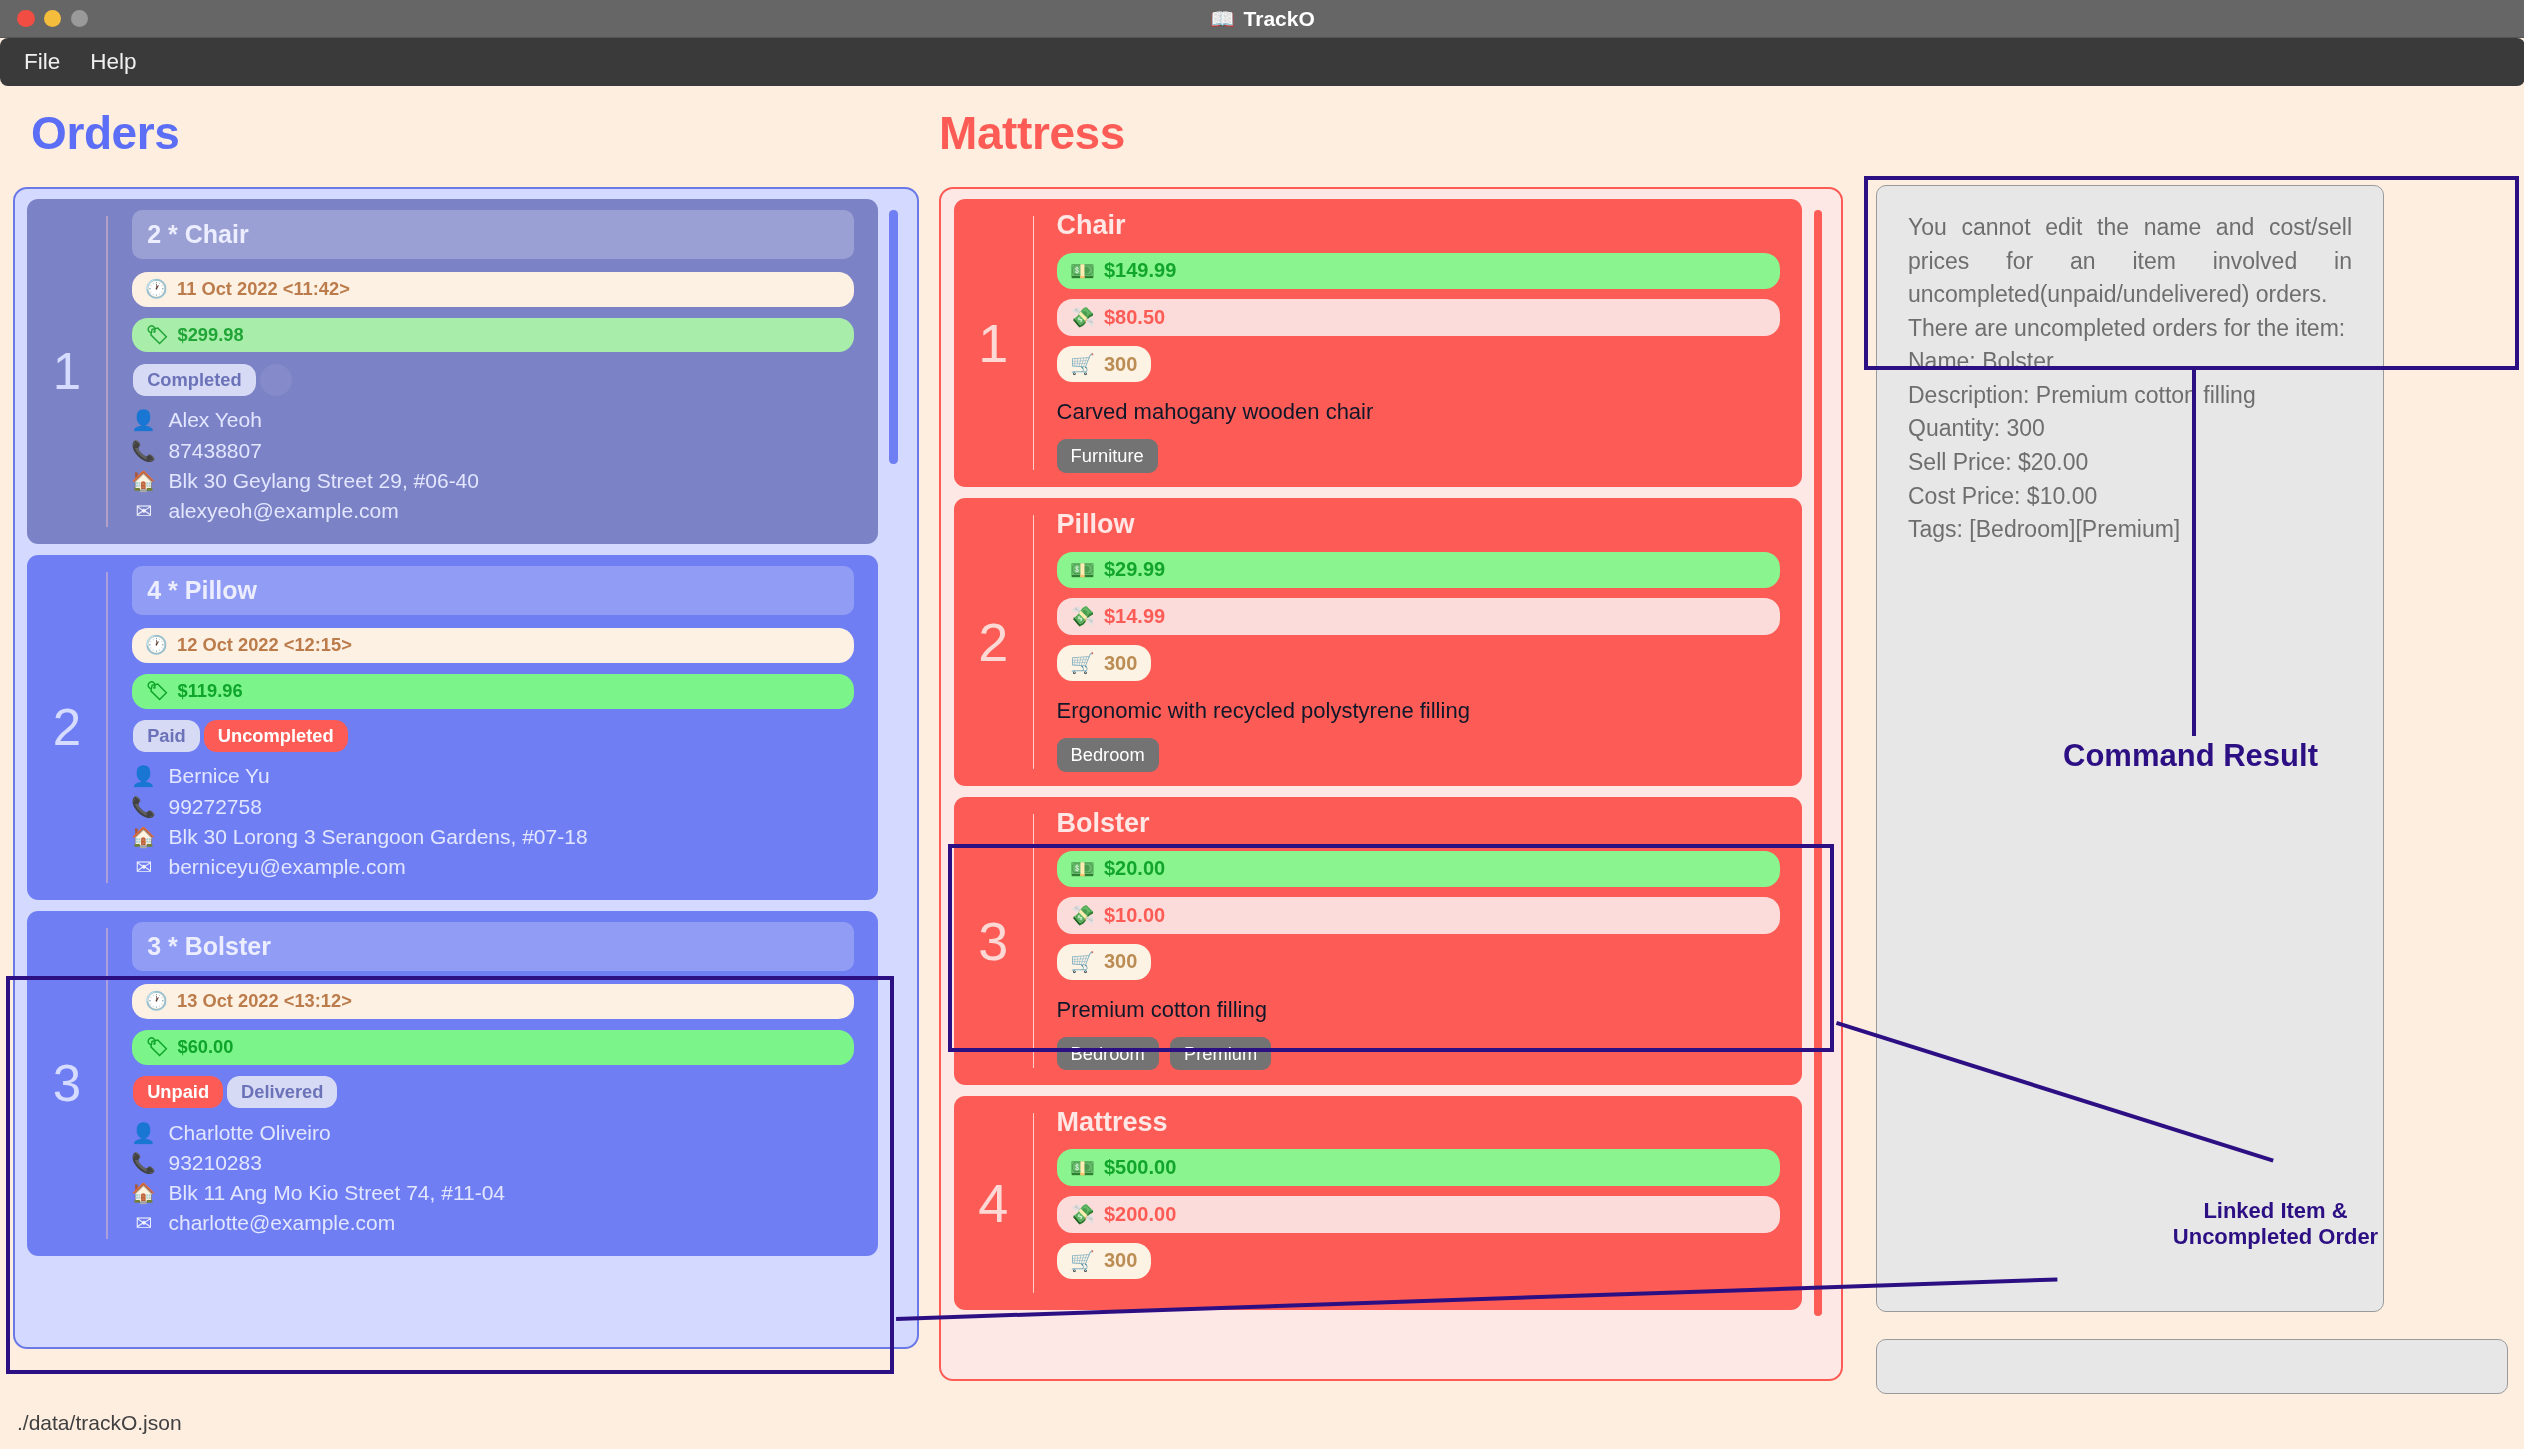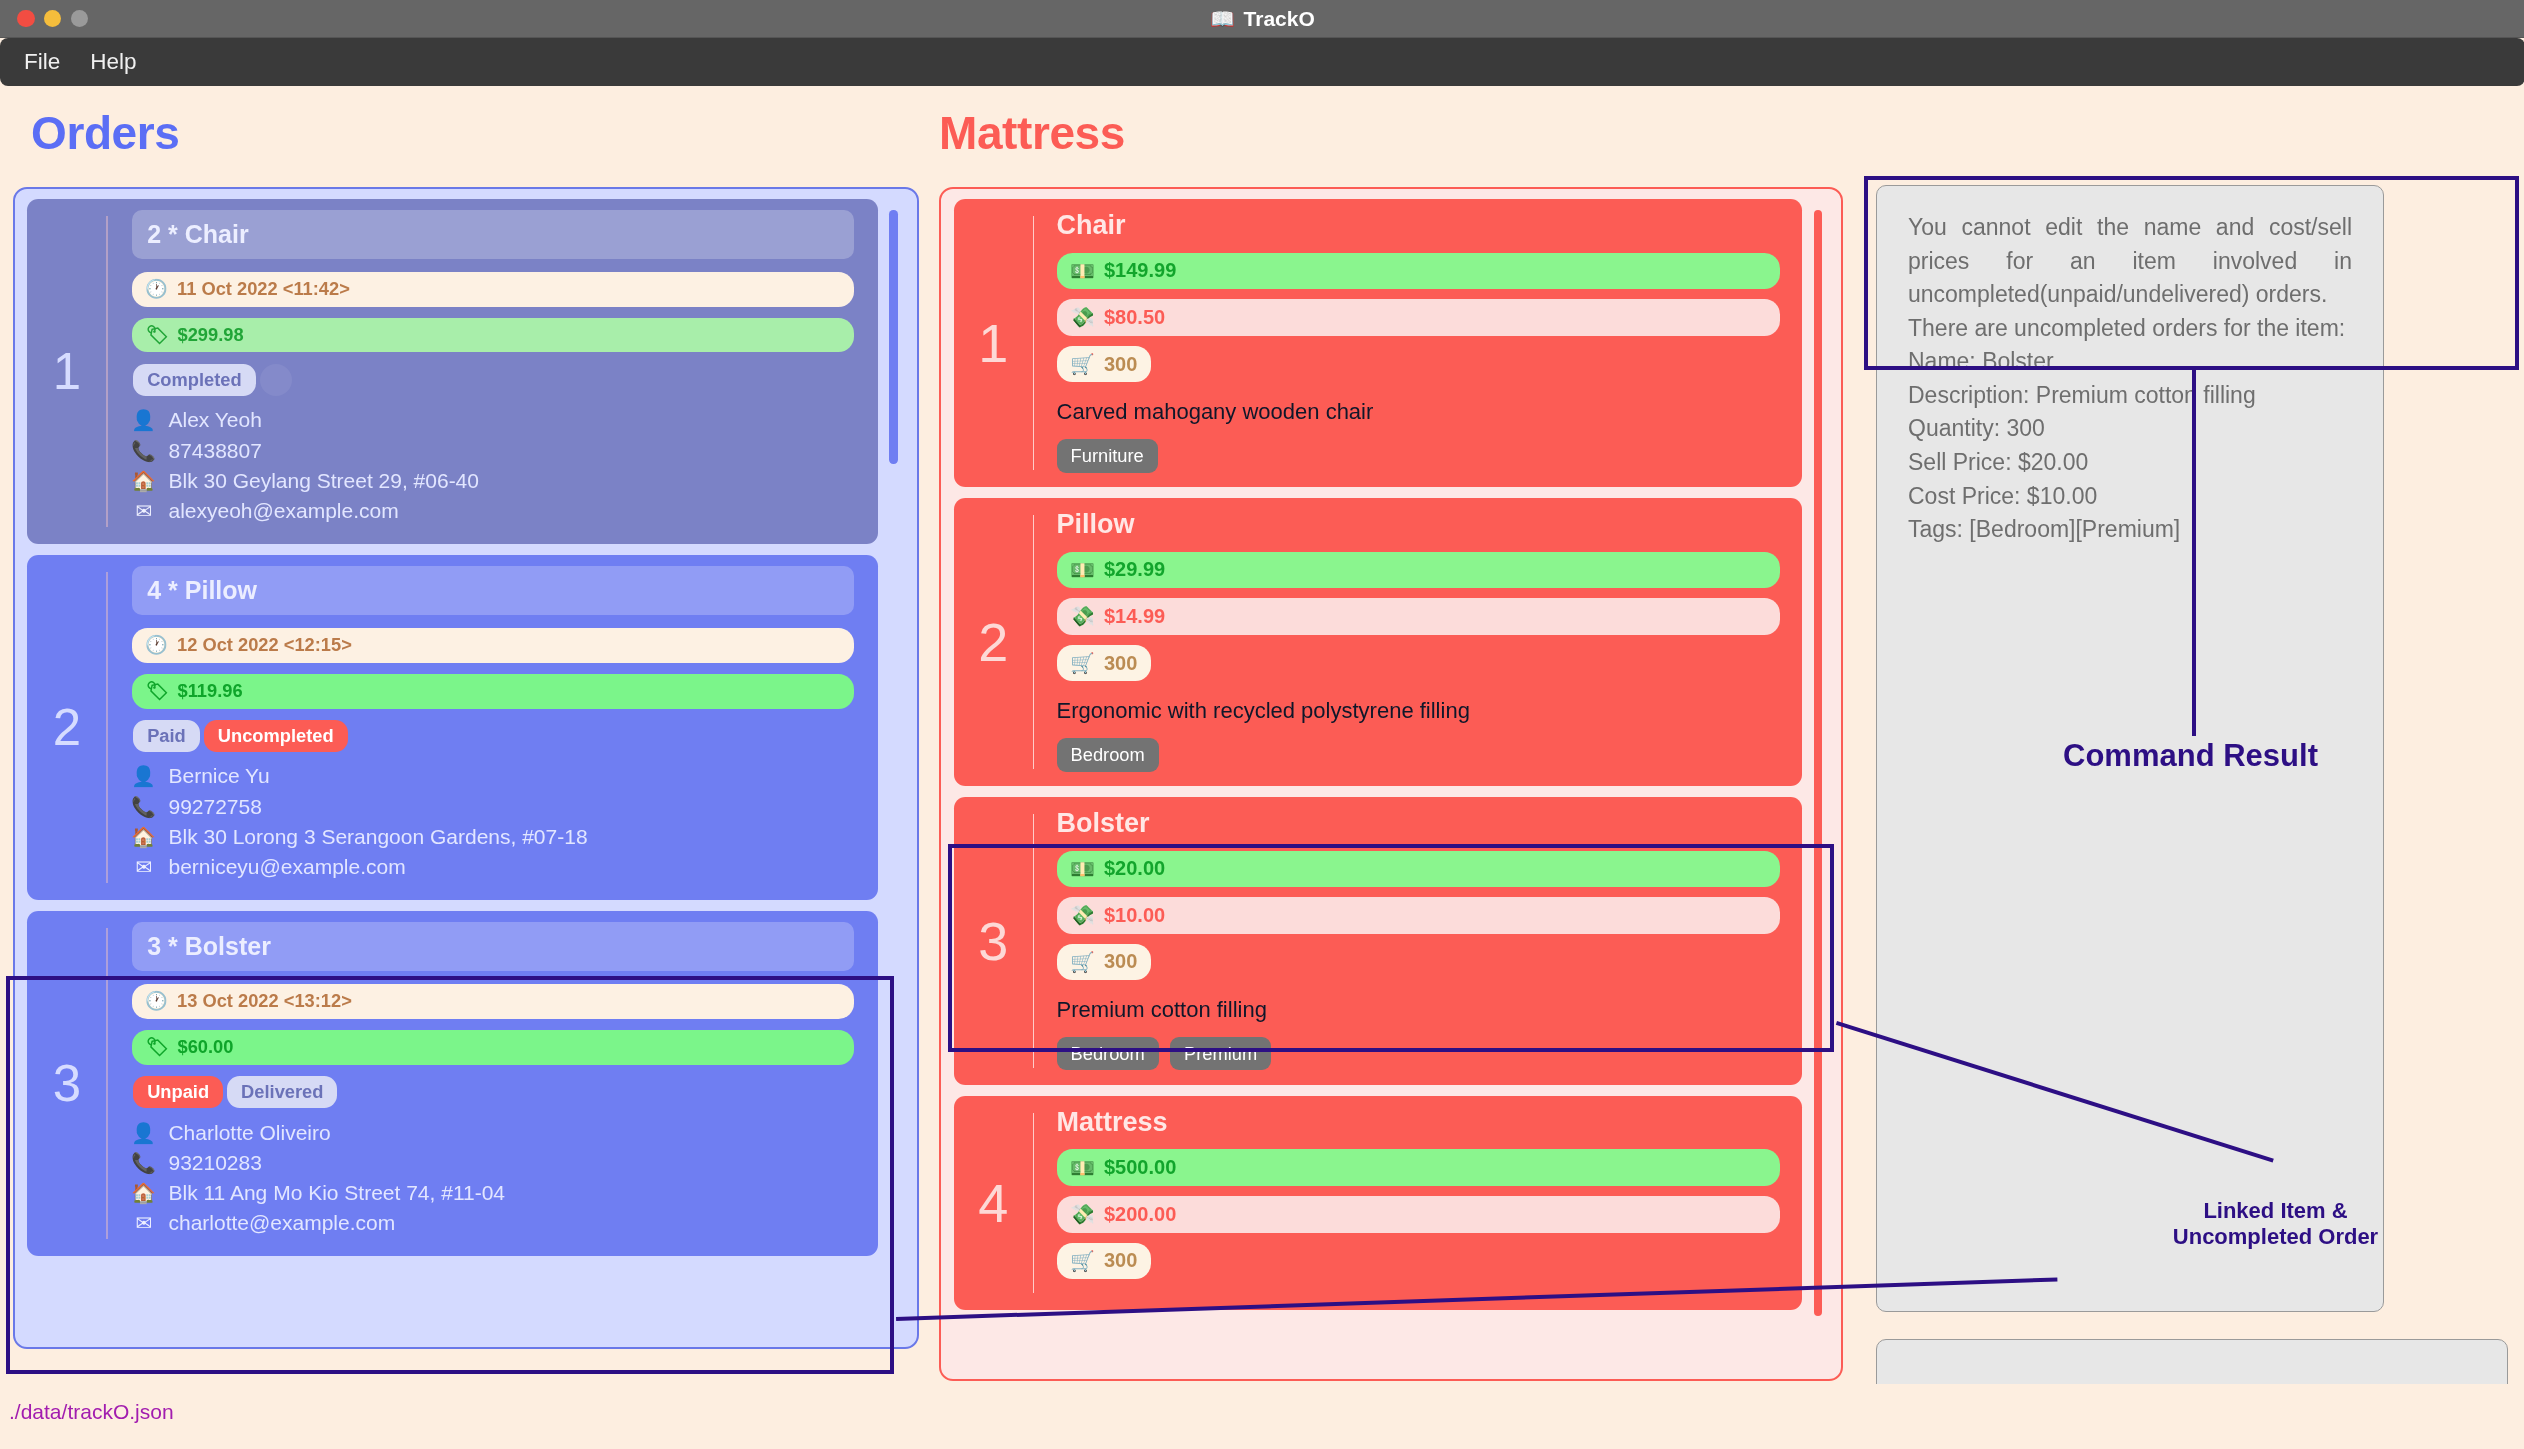--- a/index.html
+++ b/index.html
@@ -166,23 +166,23 @@
   .result-text { font-size: 23px; color: #6e6e6e; line-height: 1.46; }
   .result-just { text-align: justify; }
 
   #command-box {
     position: absolute; left: 1876px; top: 1339px; width: 632px; height: 55px;
     background: #e7e7e7; border: 1.4px solid #9a9a9a; border-radius: 10px;
   }
 
   
   #statusbar {
-    position: absolute; left: 0; bottom: 11px; width: 2525px; height: 55px;
-    display: flex; align-items: center; padding-left: 9px;
-    font-size: 21px; color: #a21caf; background: #fdeee0;
+    position: absolute; left: 0; bottom: 0; width: 2525px; height: 55px;
+    display: flex; align-items: center; padding-left: 17px;
+    font-size: 21px; color: #404040; background: #fdeee0;
   }
 </style>
 </head>
 <body>
 
 <div id="app">
 
   <div class="titlebar">
     <div class="traffic">
       <div class="dot red"></div>

